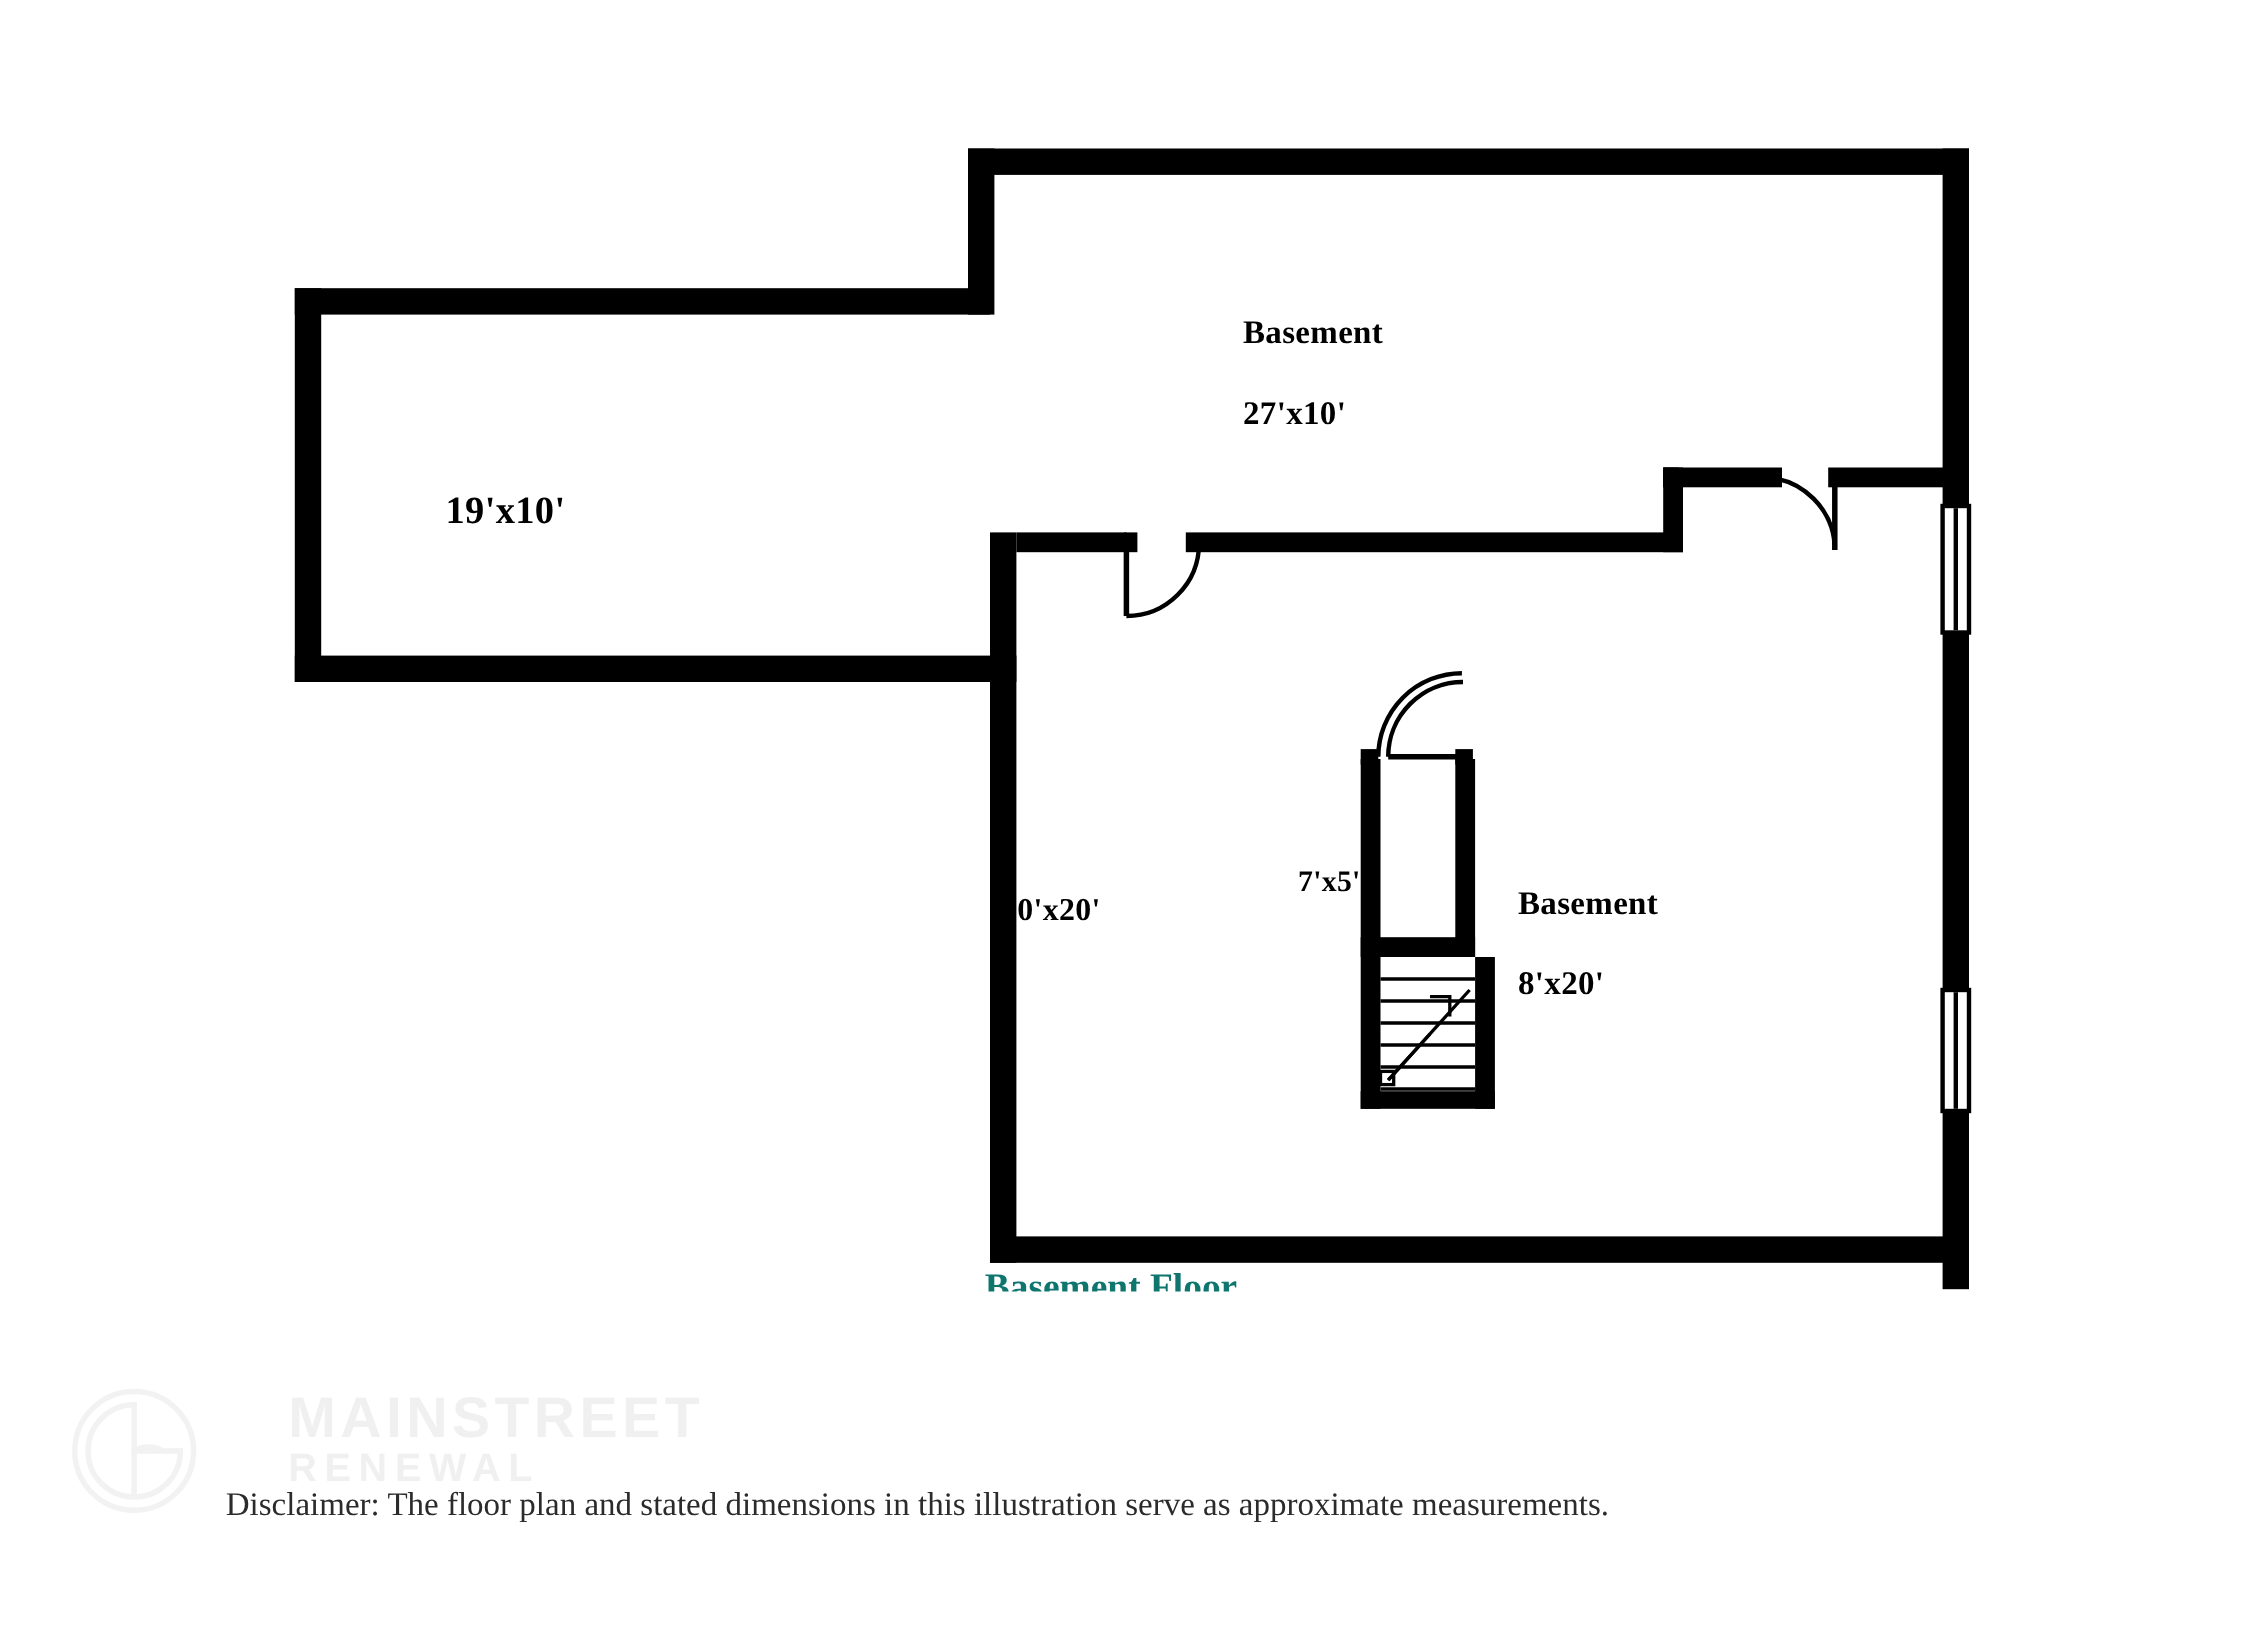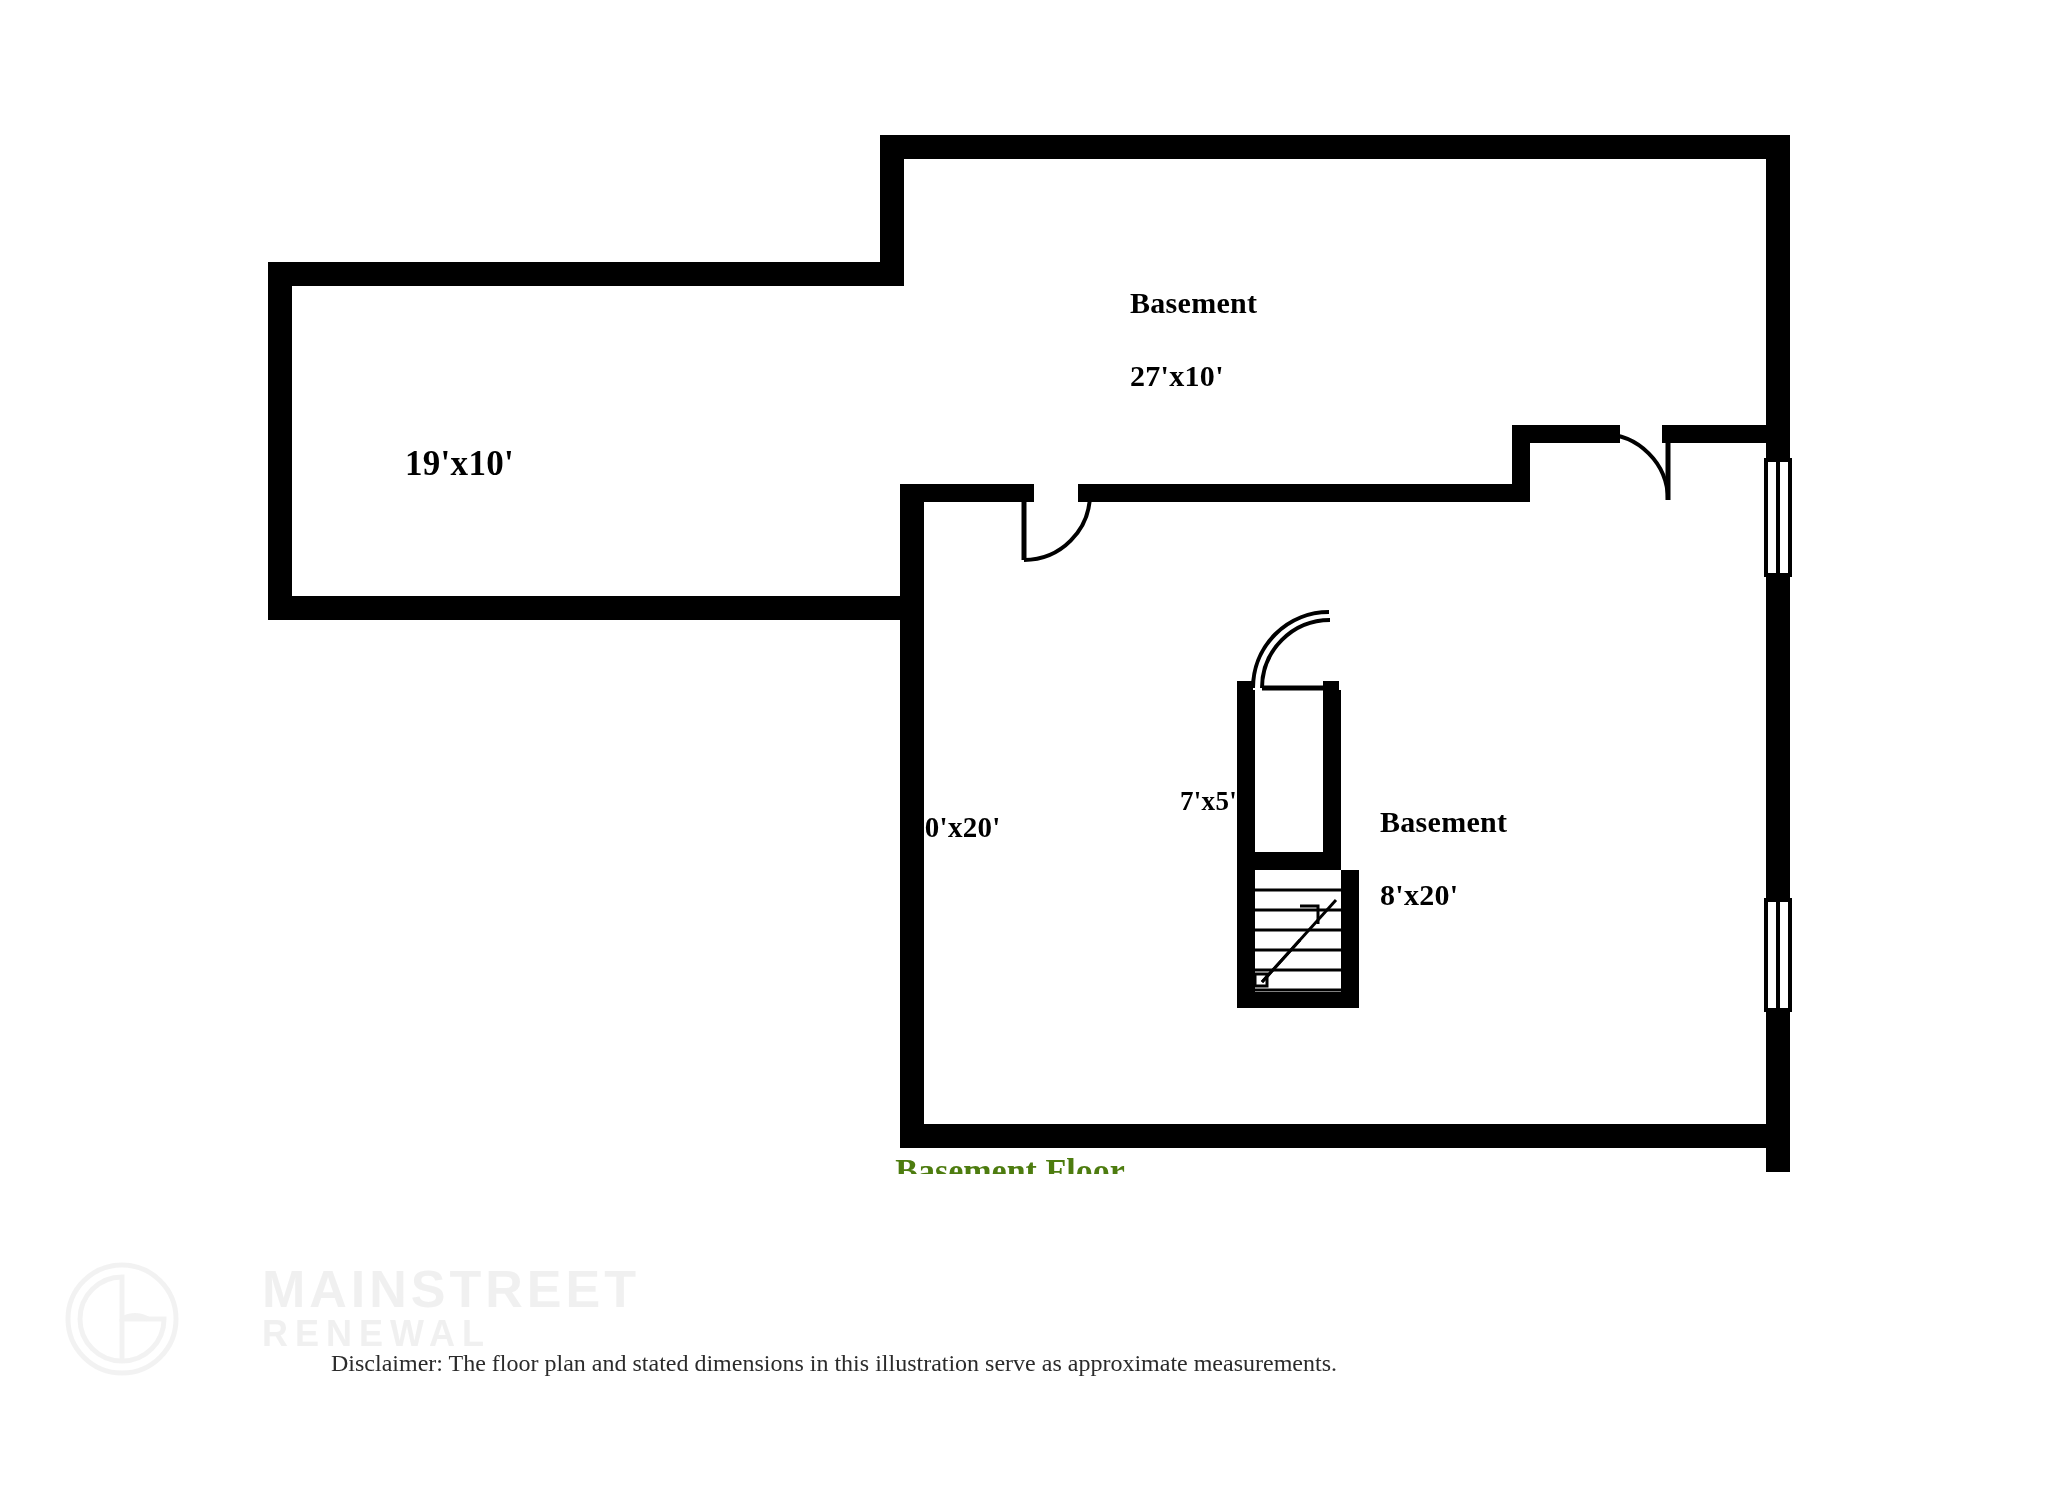--- a/index.html
+++ b/index.html
@@ -72,21 +72,21 @@
   #floor-title {
     position: absolute;
     left: 800px;
     top: 1152px;
     width: 420px;
     height: 22px;
     overflow: hidden;
     font-family: "Liberation Serif", serif;
     font-weight: bold;
     font-size: 34px;
-    color: #4d7c0f;
+    color: #0f766e;
     text-align: center;
     line-height: 38px;
   }
 
   
   #watermark {
     position: absolute;
     left: 62px;
     top: 1255px;
     width: 720px;
@@ -115,21 +115,21 @@
   #watermark-line2 { font-size: 36px; display: block; letter-spacing: 7px; }
 
   
   #disclaimer {
     position: absolute;
     left: 0;
     top: 1348px;
     width: 1668px;
     text-align: center;
     font-family: "Liberation Serif", serif;
-    font-size: 24px;
+    font-size: 30px;
     color: #2b2b2b;
     line-height: 1.33;
   }
   #disclaimer span { display: block; }
 </style>
 </head>
 <body>
 
 <svg id="floorplan" viewBox="0 0 2048 1489" xmlns="http://www.w3.org/2000/svg">
 

